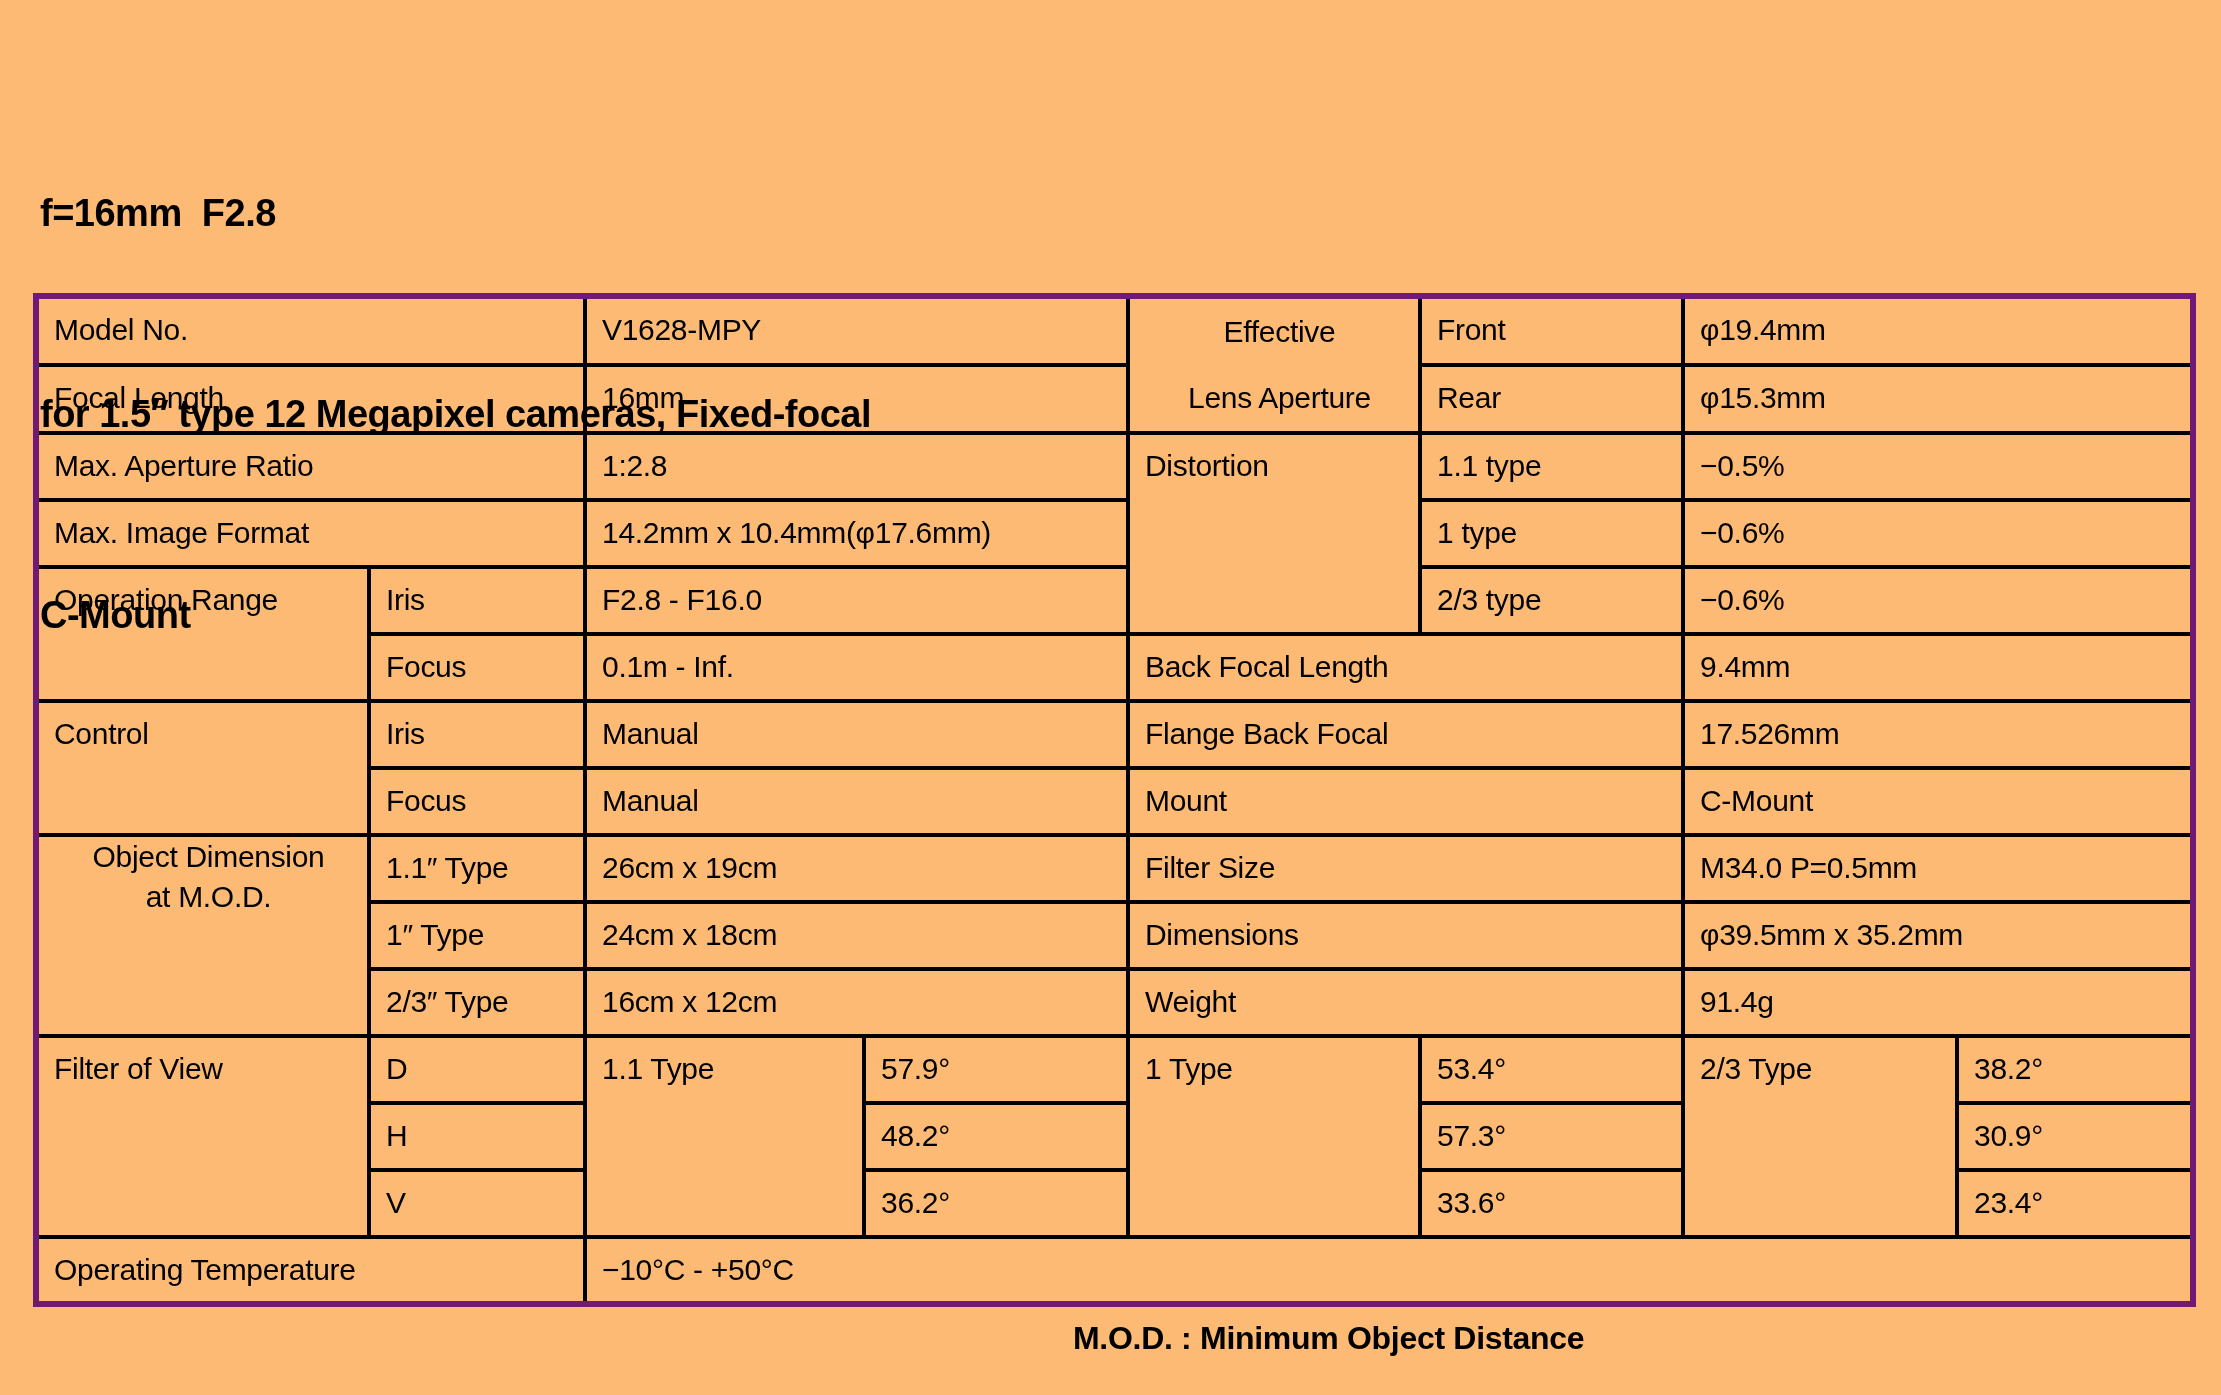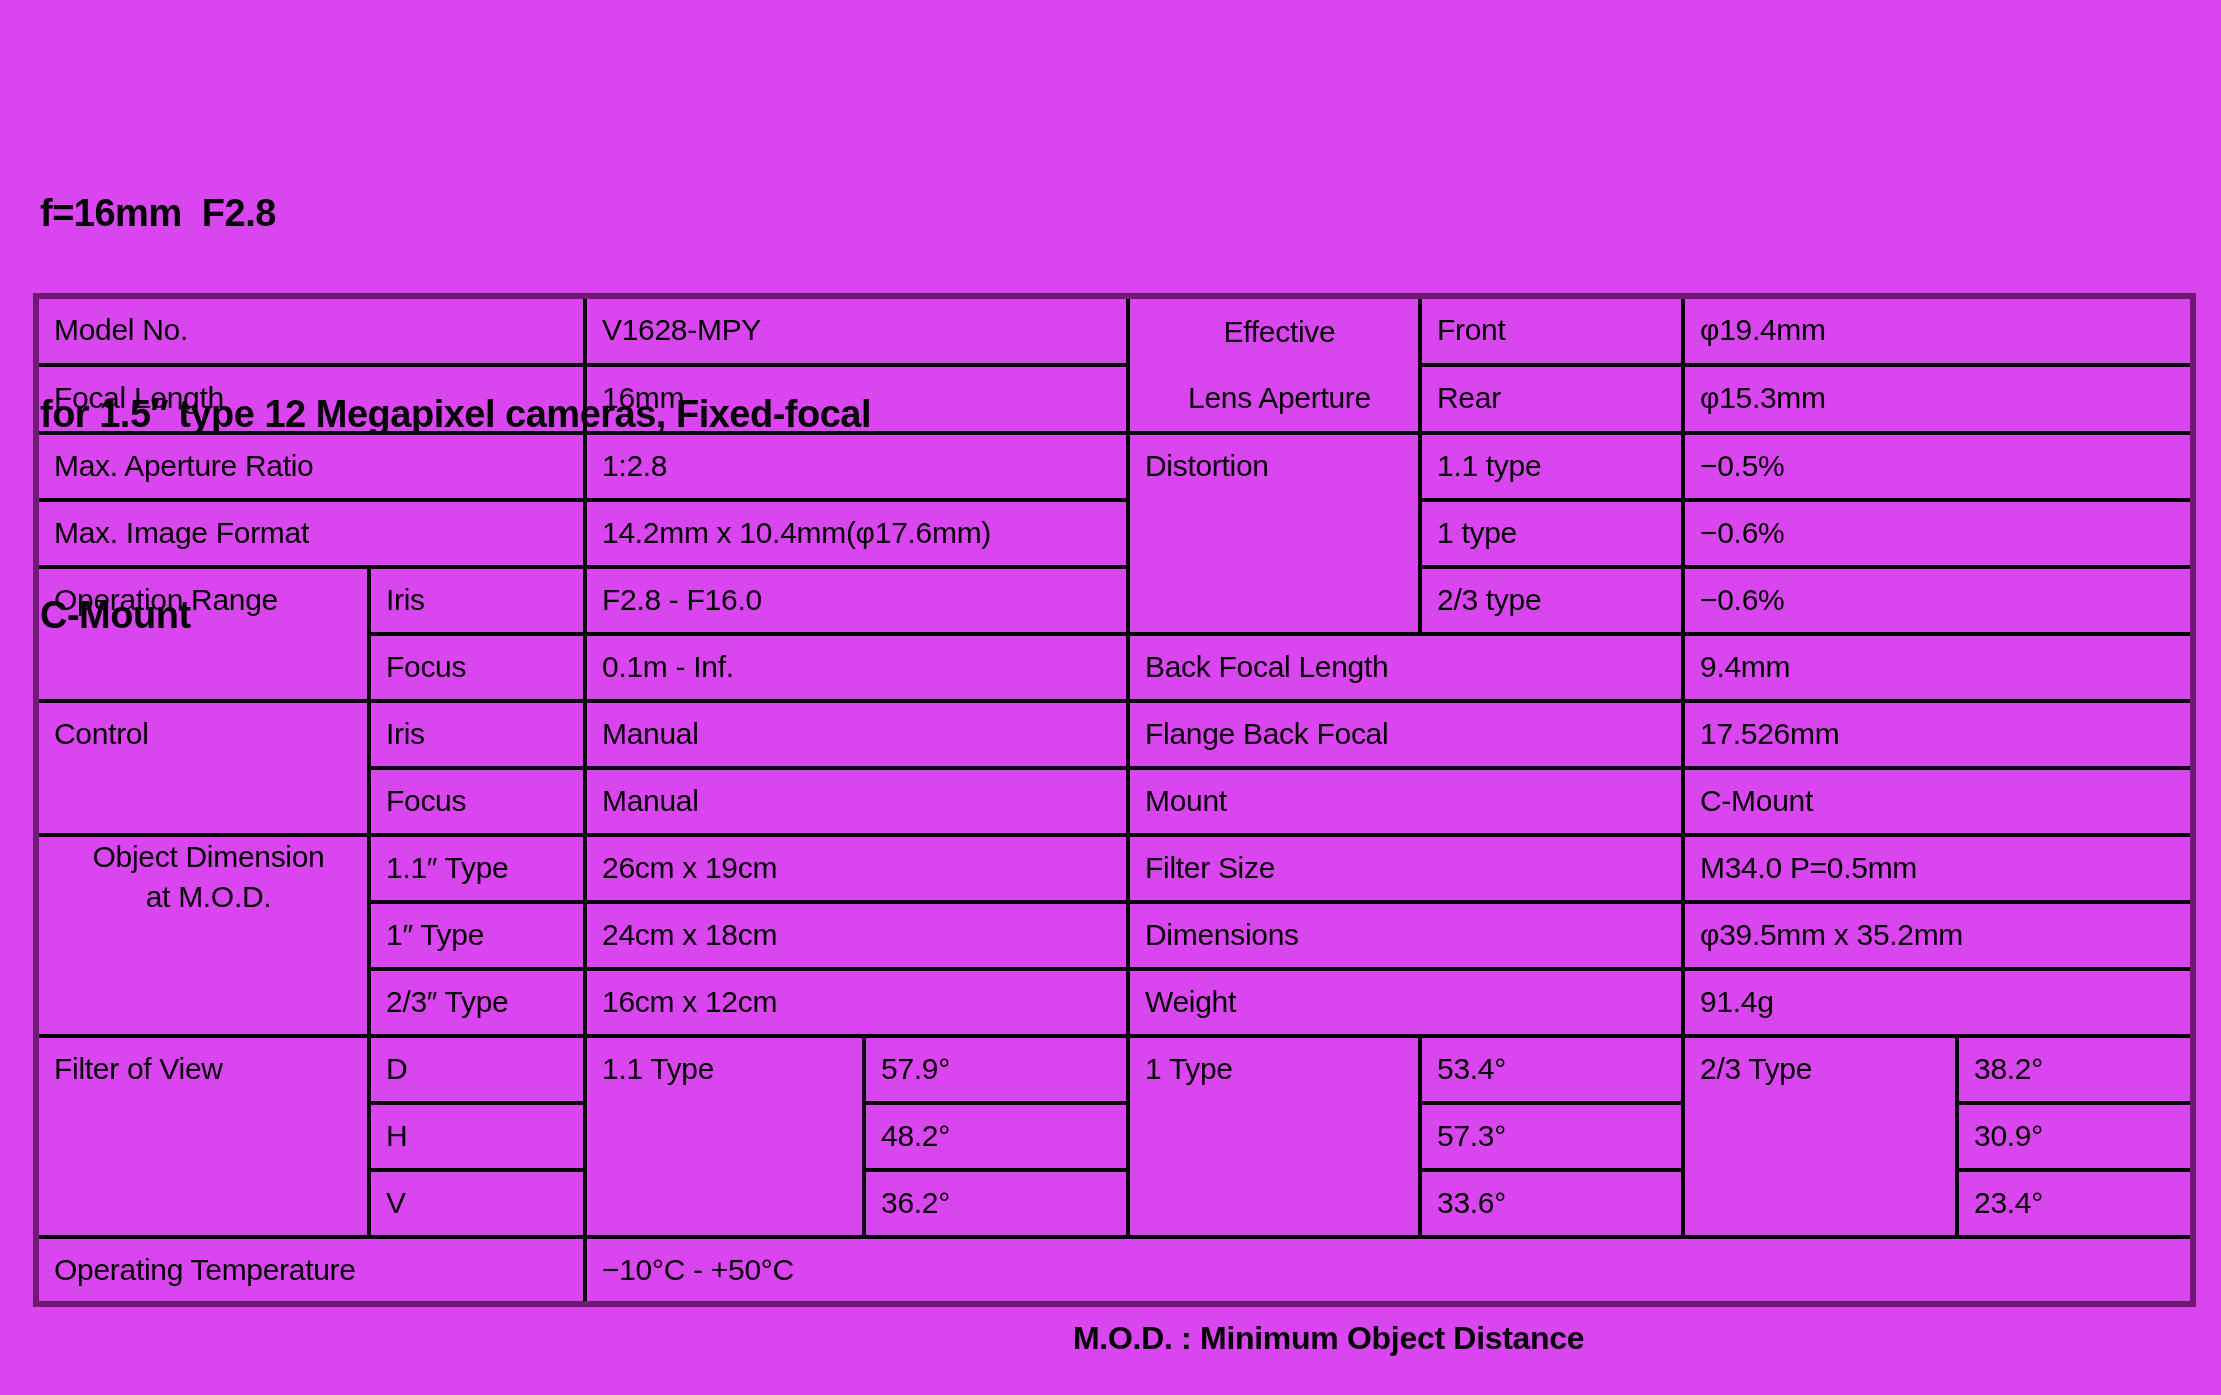--- a/index.html
+++ b/index.html
@@ -4,21 +4,21 @@
 <style>
   html, body {
     margin: 0;
     padding: 0;
     background: #ffffff;
   }
   .page {
     position: relative;
     width: 2221px;
     height: 1395px;
-    background: #d946ef;
+    background: #fdba74;
     color: #000000;
     font-family: "Liberation Sans", "DejaVu Sans", sans-serif;
     overflow: hidden;
   }
   .header {
     position: absolute;
     left: 40px;
     top: 46px;
     font-size: 38px;
     font-weight: bold;

